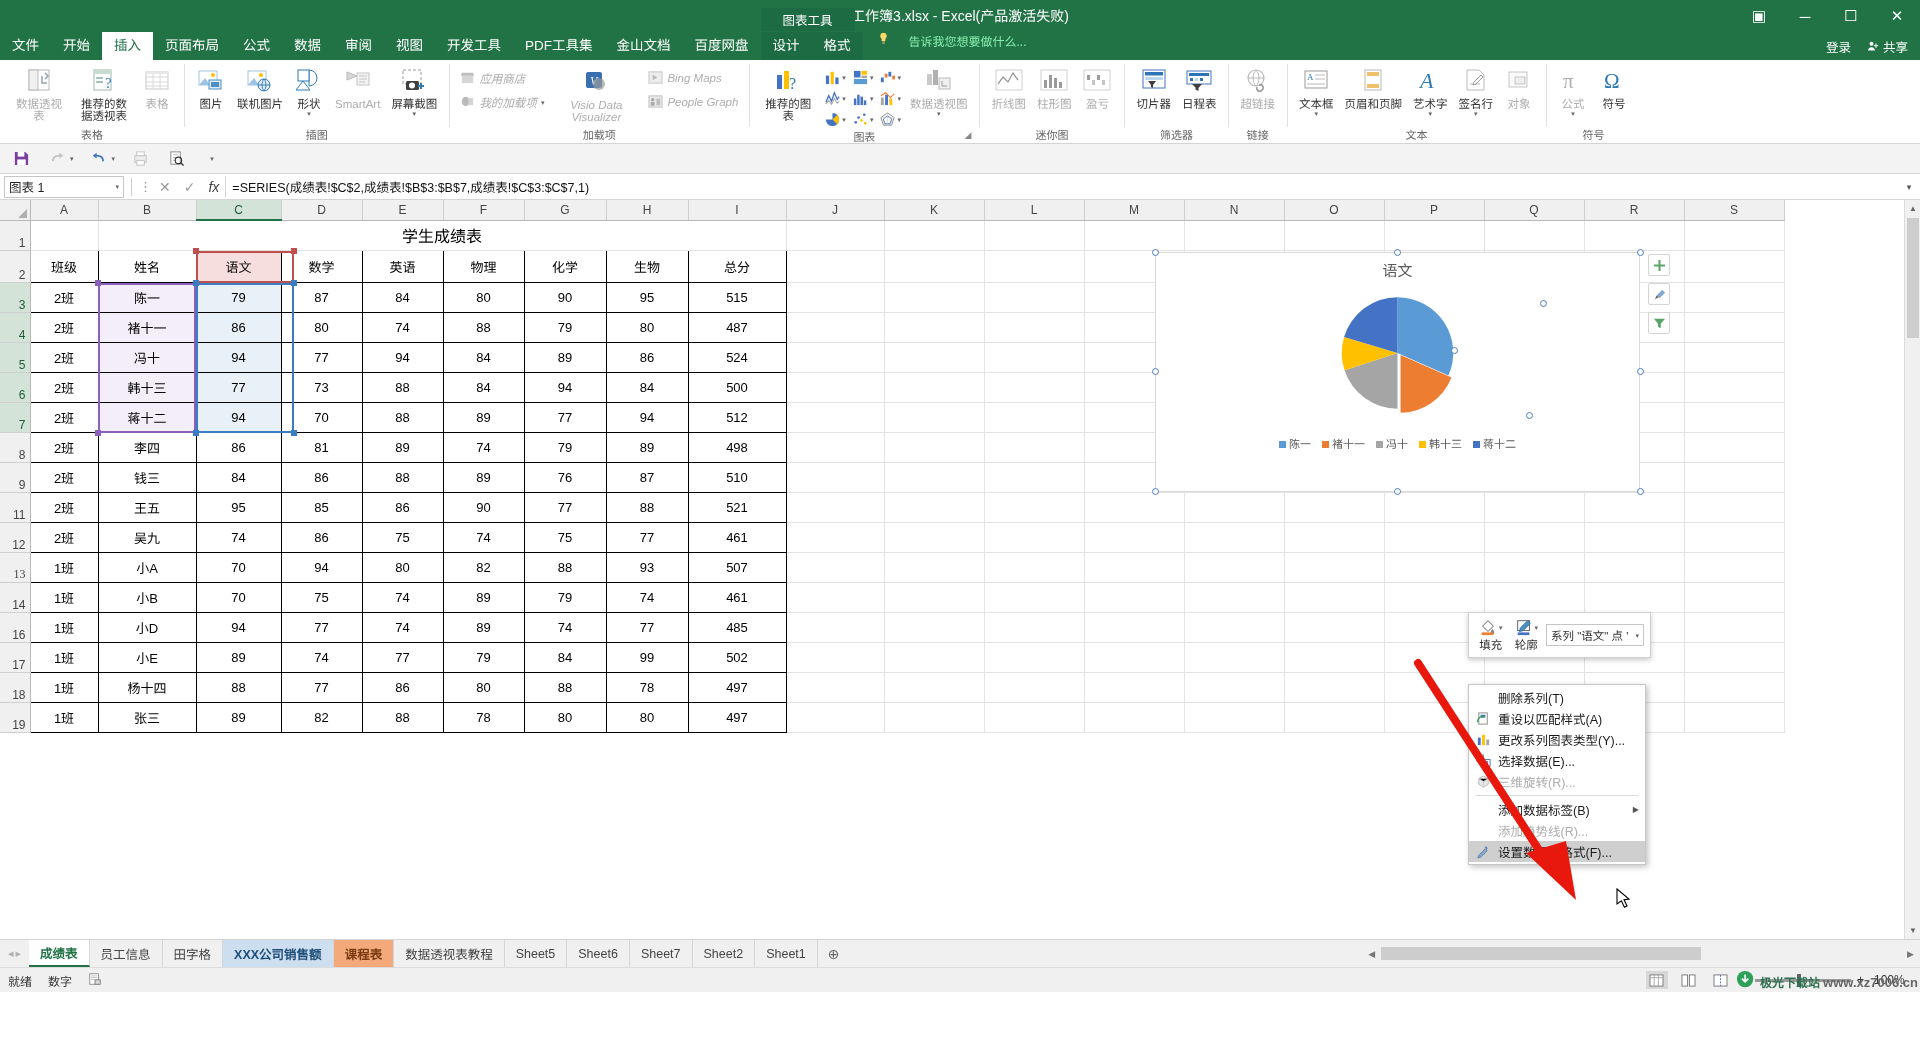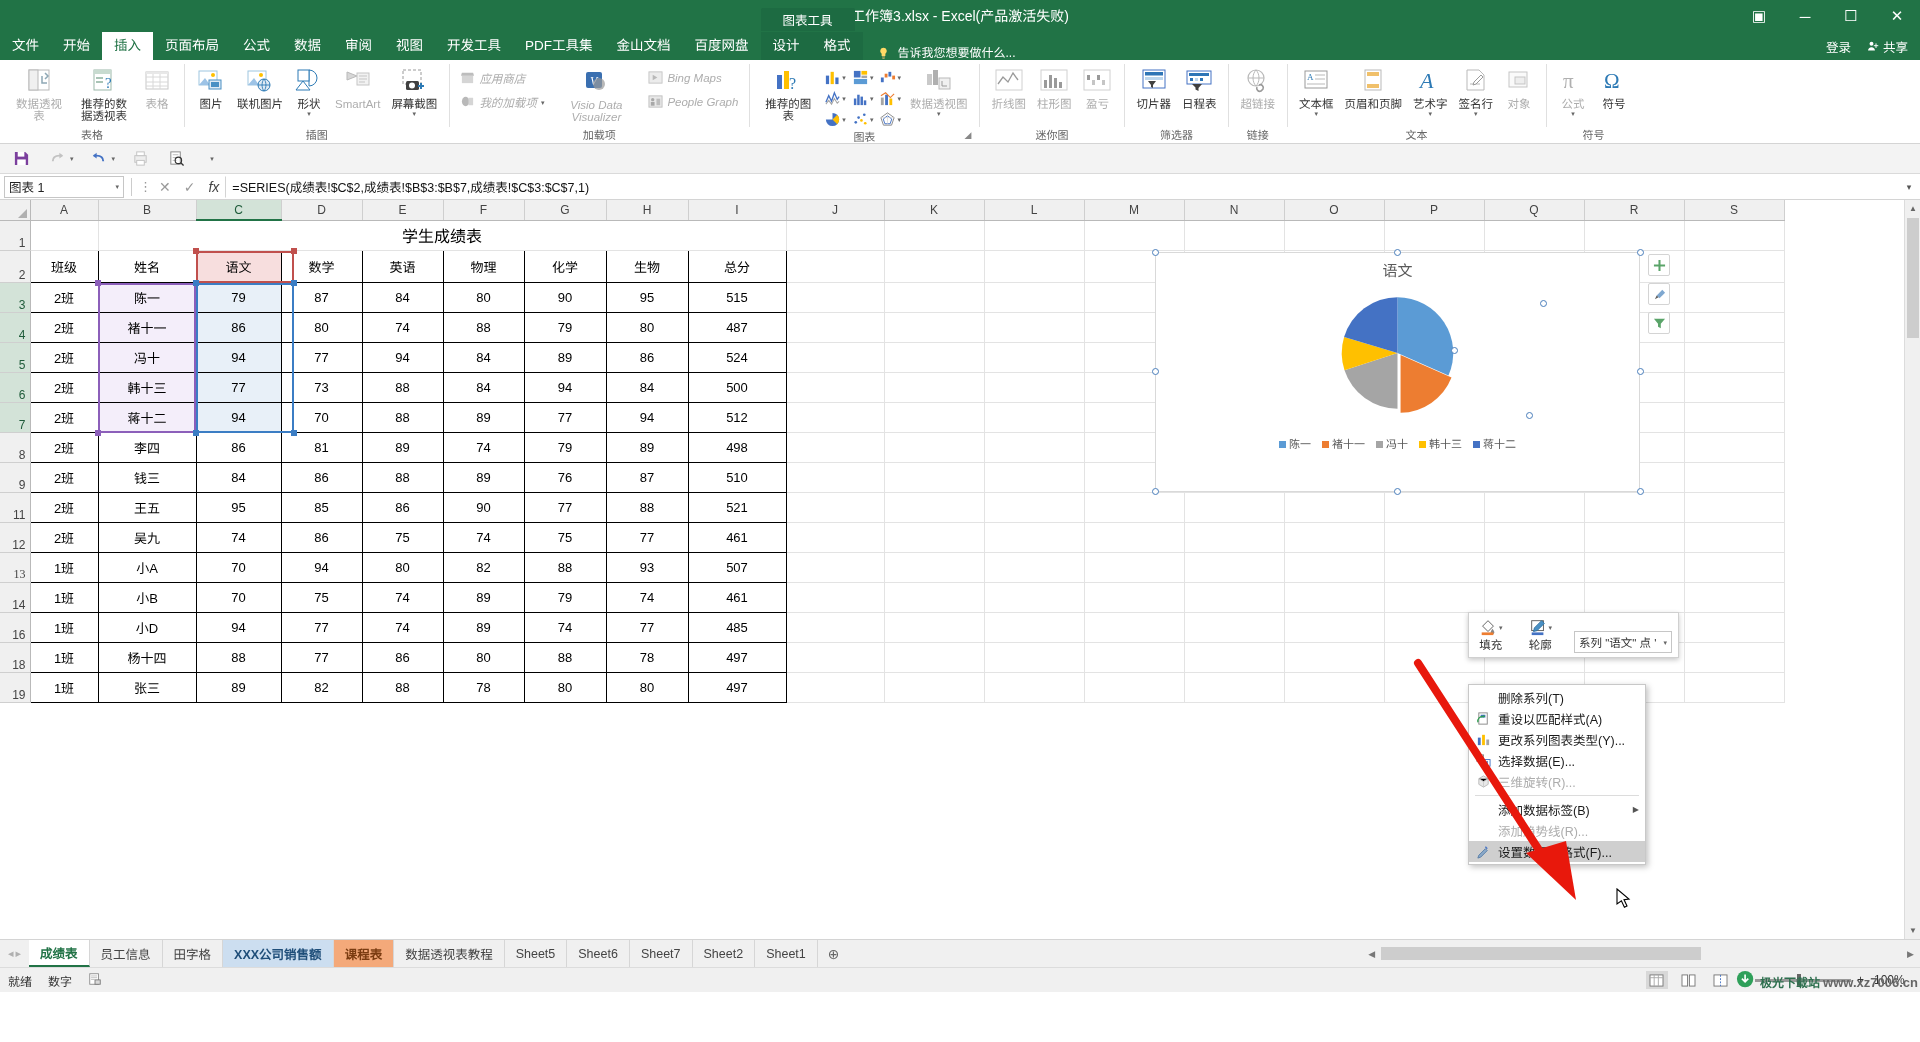--- a/index.html
+++ b/index.html
@@ -16,21 +16,21 @@
   .win-btns{ margin-left:auto; display:flex; height:32px; z-index:4; }
   .win-btn{ width:46px; height:32px; display:flex; align-items:center; justify-content:center; color:#fff; font-size:15px; }
   
   .tabstrip{ height:28px; background:#217346; display:flex; align-items:flex-end; position:relative; }
   .tab{ padding:0 12px; height:28px; line-height:28px; color:#fff; font-size:13.5px; white-space:nowrap; cursor:default;}
   .tab.active{ background:#fff; color:#217346; }
   .ctxtab-wrap{ display:flex; height:28px; align-items:flex-start; }
   .ctxtitle{ position:absolute; top:-24px; background:#1d6b42; color:#fff; font-size:12.5px;
              padding:2px 22px; border-radius:2px 2px 0 0;}
   .tab.ctx{ background:#1d6b42; }
-  .tellme{ display:flex; align-items:flex-end; gap:8px; color:#ffffff; font-size:12px; margin-left:14px; height:28px;}
+  .tellme{ display:flex; align-items:flex-start; gap:19px; color:#86efac; font-size:12px; margin-left:14px; height:28px;}
   .tellme svg{ width:13px; height:13px; }
   .right-acct{ margin-left:auto; display:flex; align-items:center; gap:16px; padding-right:12px; color:#fff; font-size:12.5px; height:28px;}
   .right-acct span{ display:flex; align-items:center; gap:4px; }
   
   .ribbon{ height:84px; background:#fff; border-bottom:1px solid #d4d4d4; display:flex; align-items:stretch; position:relative; }
   .rgroup{ display:flex; flex-direction:column; position:relative; padding:0 2px; }
   .rgroup + .rgroup::before{ content:""; position:absolute; left:0; top:4px; bottom:16px; width:1px; background:#e0e0e0; }
   .rg-body{ flex:1; display:flex; align-items:flex-start; padding:3px 5px 0 5px; gap:1px;}
   .rg-label{ height:15px; text-align:center; font-size:11px; color:#666; line-height:15px; }
   .bigbtn{ width:auto; min-width:40px; padding:2px 5px; display:flex; flex-direction:column; align-items:center;
@@ -88,21 +88,21 @@
   .chartobj{ position:absolute; border:1px solid #d9d9d9; background:#fff; }
   .chart-handle{ position:absolute; width:7px; height:7px; border:1px solid #4a7ebb; background:#fff; border-radius:50%; }
   .chart-title{ text-align:center; font-size:15px; color:#595959; padding-top:6px;}
   .legend{ display:flex; justify-content:center; gap:11px; font-size:11px; color:#595959; }
   .legend i{ width:7px; height:7px; display:inline-block; margin-right:3px; }
   .sidebtns{ position:absolute; display:flex; flex-direction:column; gap:7px; }
   .sidebtn{ width:22px; height:22px; border:1px solid #d4d4d4; background:#fff; display:flex; align-items:center;
             justify-content:center; border-radius:2px; }
   
   .minibar{ position:absolute; background:#fff; border:1px solid #d0d0d0; box-shadow:0 2px 5px rgba(0,0,0,.22);
-            display:flex; align-items:flex-end; padding:4px 6px; gap:18px; z-index:40; }
+            display:flex; align-items:center; padding:4px 6px; gap:4px; z-index:40; }
   .mb-item{ display:flex; flex-direction:column; align-items:center; font-size:11.5px; color:#333; padding:1px 4px;}
   .mb-combo{ border:1px solid #c6c6c6; height:22px; display:flex; align-items:center; padding:0 4px; font-size:11.5px;
              color:#333; gap:7px; background:#fff; }
   
   .ctxmenu{ position:absolute; background:#fff; border:1px solid #c8c8c8; box-shadow:2px 2px 6px rgba(0,0,0,.25);
             padding:2px 0; z-index:50; width:178px; font-size:12.5px; }
   .ctxitem{ height:21px; display:flex; align-items:center; padding:0 6px; gap:7px; color:#1a1a1a; white-space:nowrap;}
   .ctxitem .ci{ width:16px; height:16px; display:flex; align-items:center; justify-content:center; flex:0 0 16px; }
   .ctxitem.dis{ color:#adadad; }
   .ctxitem.hl{ background:#cfcfcf; }
@@ -1031,20 +1031,42 @@
           <td class="cell"></td>
           <td class="cell"></td>
           <td class="cell"></td>
           <td class="cell"></td>
           <td class="cell"></td>
           <td class="cell"></td>
           <td class="cell"></td>
           <td class="cell"></td>
         </tr>
         <tr>
+          <td class="rowh" style="height: 30px;">17</td>
+          <td class="cell bord">1班</td>
+          <td class="cell bord nm-cell">小E</td>
+          <td class="cell bord">89</td>
+          <td class="cell bord">74</td>
+          <td class="cell bord">77</td>
+          <td class="cell bord">79</td>
+          <td class="cell bord">84</td>
+          <td class="cell bord">99</td>
+          <td class="cell bord">502</td>
+          <td class="cell"></td>
+          <td class="cell"></td>
+          <td class="cell"></td>
+          <td class="cell"></td>
+          <td class="cell"></td>
+          <td class="cell"></td>
+          <td class="cell"></td>
+          <td class="cell"></td>
+          <td class="cell"></td>
+          <td class="cell"></td>
+        </tr>
+        <tr>
           <td class="rowh" style="height: 30px;">18</td>
           <td class="cell bord">1班</td>
           <td class="cell bord nm-cell">杨十四</td>
           <td class="cell bord">88</td>
           <td class="cell bord">77</td>
           <td class="cell bord">86</td>
           <td class="cell bord">80</td>
           <td class="cell bord">88</td>
           <td class="cell bord">78</td>
           <td class="cell bord">497</td>

